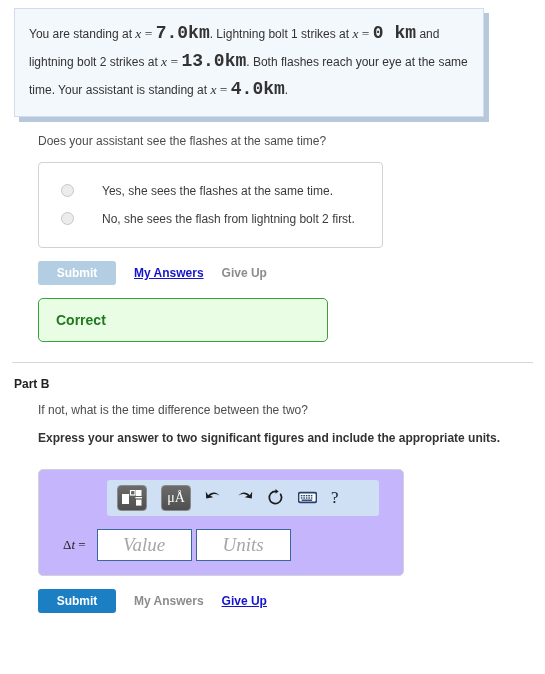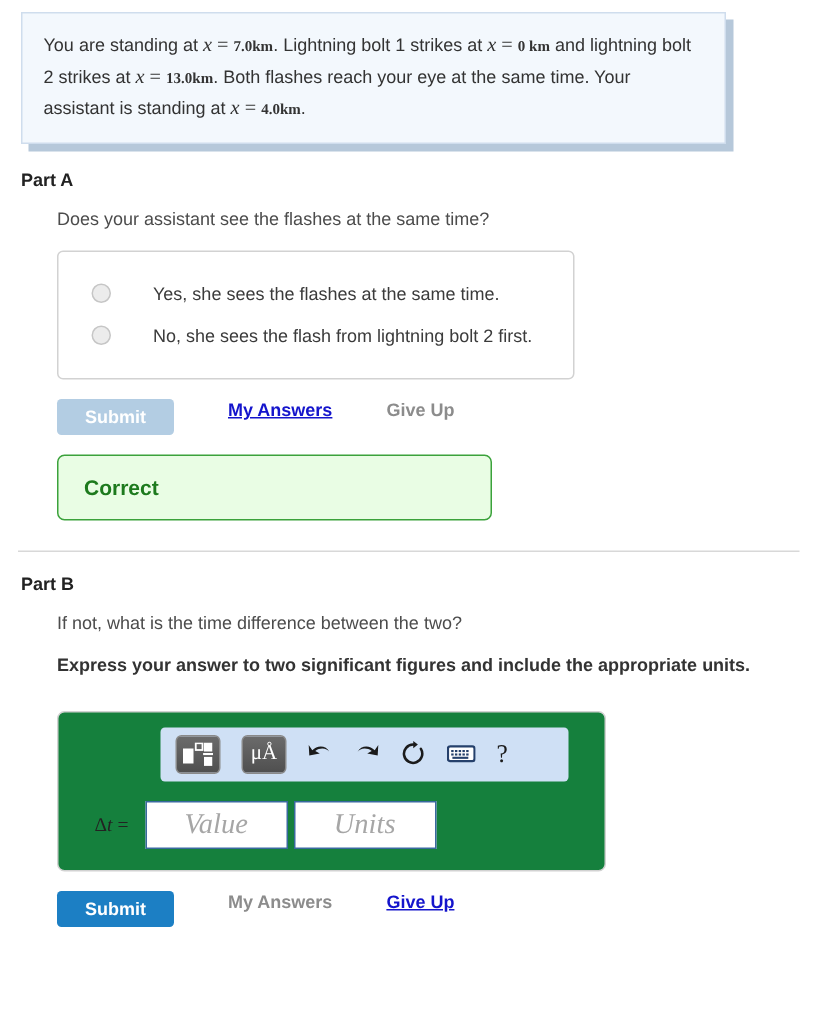--- a/index.html
+++ b/index.html
@@ -54,24 +54,24 @@
     font-family: "Liberation Serif", serif;
     font-style: italic;
     font-size: 13.5px;
   }
   .mn {
     font-family: "Liberation Serif", serif;
     font-style: normal;
     font-size: 13.5px;
   }
   .mb {
-    font-family: Liberation Serif, serif;
+    font-family: Liberation Mono, monospace;
     font-style: normal;
     font-weight: bold;
-    font-size: 10px;
+    font-size: 18px;
   }
 
   
   .part {
     margin-top: 17px;
   }
   .part-divider {
     border: 0;
     border-top: 1px solid #d8d8d8;
     margin: 20px 0 14px 0;
@@ -130,22 +130,22 @@
   }
   .choice-label {
     font-size: 12px;
     color: #3b3b3b;
     margin-left: 16px;
   }
 
   
   .action-row {
     display: flex;
+    align-items: center;
     margin-top: 13px;
-    gap: 18px;
   }
   .btn {
     font-family: "Liberation Sans", sans-serif;
     font-size: 12px;
     font-weight: bold;
     color: #ffffff;
     border: 0;
     border-radius: 3px;
     padding: 5px 0;
     width: 78px;
@@ -183,21 +183,21 @@
     font-weight: bold;
     color: #1d7a1d;
   }
 
   
   .answer-box {
     border: 1px solid #d2d2d2;
     border-radius: 5px;
     width: 366px;
     padding: 10px 12px 14px 12px;
-    background: #15803d;
+    background: #c4b5fd;
     margin-top: 24px;
   }
   .mathbar {
     background: #cfe0f5;
     border-radius: 3px;
     margin-left: 56px;
     padding: 5px 10px;
     display: flex;
     align-items: center;
     gap: 14px;
@@ -276,21 +276,20 @@
 
 
   <div class="stmt-wrap">
     <div class="stmt-shadow"></div>
     <div class="stmt-box">
       <span id="stmt-render"><span>You are standing at </span><span class="m">x</span><span class="mn"> = </span><span class="mb">7.0km</span><span>. Lightning bolt 1 strikes at </span><span class="m">x</span><span class="mn"> = </span><span class="mb">0 km</span><span> and lightning bolt 2 strikes at </span><span class="m">x</span><span class="mn"> = </span><span class="mb">13.0km</span><span>. Both flashes reach your eye at the same time. Your assistant is standing at </span><span class="m">x</span><span class="mn"> = </span><span class="mb">4.0km</span><span>.</span></span>
     </div>
   </div>
 
   <div class="part">
-    <div class="part-label">Part A</div>
     <div class="part-body">
       <div class="question">Does your assistant see the flashes at the same time?</div>
 
       <div class="choices-box">
         <div class="choice">
           <span class="radio"></span>
           <span class="choice-label">Yes, she sees the flashes at the same time.</span>
         </div>
         <div class="choice">
           <span class="radio"></span>

